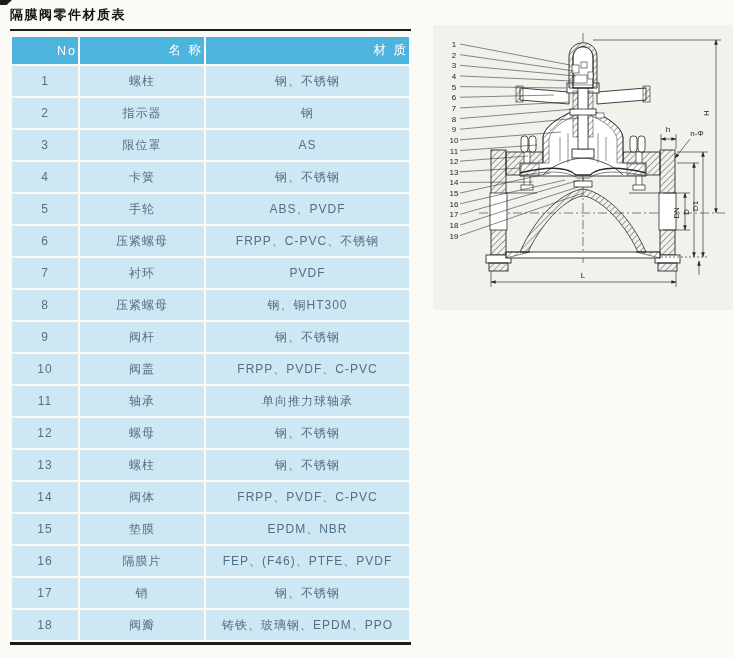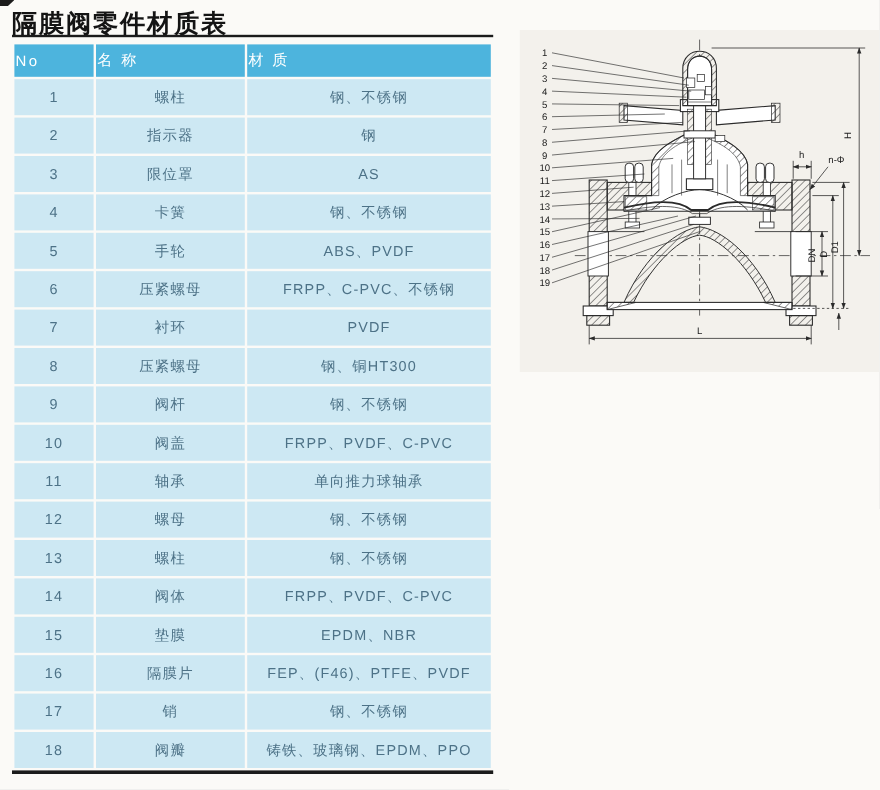--- a/index.html
+++ b/index.html
@@ -1,26 +1,26 @@
 <!DOCTYPE html>
 <html><head>
 <meta charset="utf-8">
 <style>
   html,body{margin:0;padding:0;background:#e8e8e8;}
   .page{position:relative;width:733px;height:658px;background:#fbfaf7;
         font-family:"Liberation Sans","DejaVu Sans",sans-serif;overflow:hidden;}
   .scan-artifact{position:absolute;left:0;top:0;width:12px;height:5px;background:#1c1c1c;
         clip-path:polygon(0 0,100% 0,55% 100%,0 100%);}
-  .doc-title{position:absolute;left:10px;top:6px;font-size:21px;font-weight:bold;
+  .doc-title{position:absolute;left:10px;top:6px;font-size:13px;font-weight:bold;
         color:#141414;letter-spacing:1.5px;}
   .top-rule{position:absolute;left:10px;top:29px;width:401px;height:2px;background:#1b1b1b;}
   .tbl-wrap{position:absolute;left:10px;top:35px;width:401px;}
   table.mat{border-collapse:separate;border-spacing:2px;width:401px;table-layout:fixed;}
   table.mat th{background:#4db4dd;color:#ffffff;font-size:12.5px;font-weight:normal;
-        height:25px;text-align:left;letter-spacing:2px;}
+        height:25px;text-align:right;letter-spacing:2px;}
   table.mat td{background:#cde8f3;color:#4d7287;font-size:12px;text-align:center;
         height:28px;letter-spacing:1px;}
   .bottom-bar{width:401px;height:3px;background:#1b1b1b;}
   .notes{position:absolute;left:8px;top:609px;font-size:11.5px;color:#141414;line-height:22px;}
   .diagram-wrap{position:absolute;left:433px;top:25px;width:300px;height:285px;}
   .diagram-wrap svg{display:block;}
   svg text{font-family:"Liberation Sans","DejaVu Sans",sans-serif;font-size:8px;fill:#222;stroke:none;}
 </style>
 </head>
 <body>

